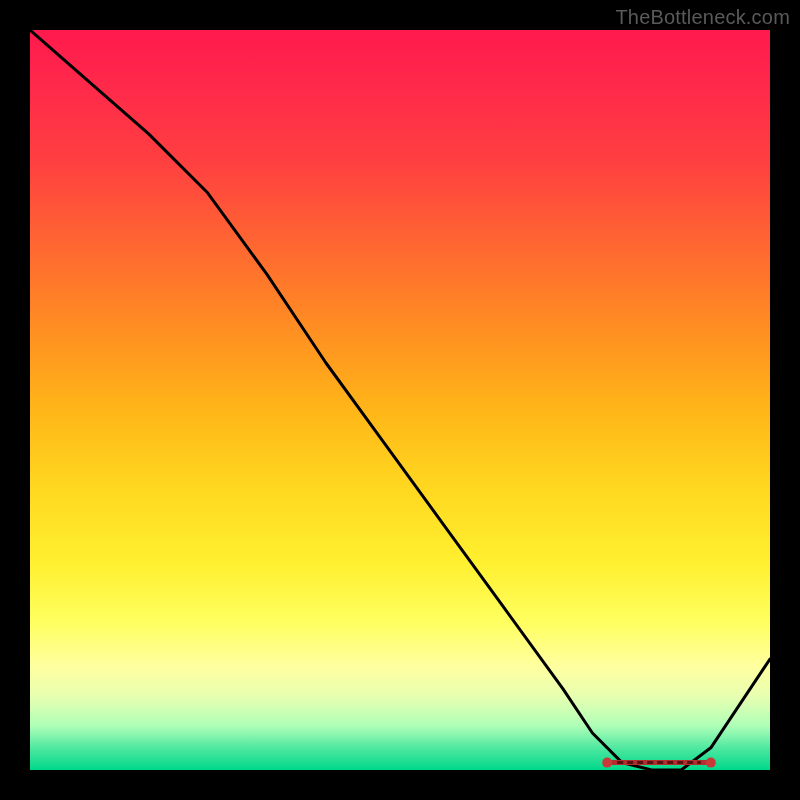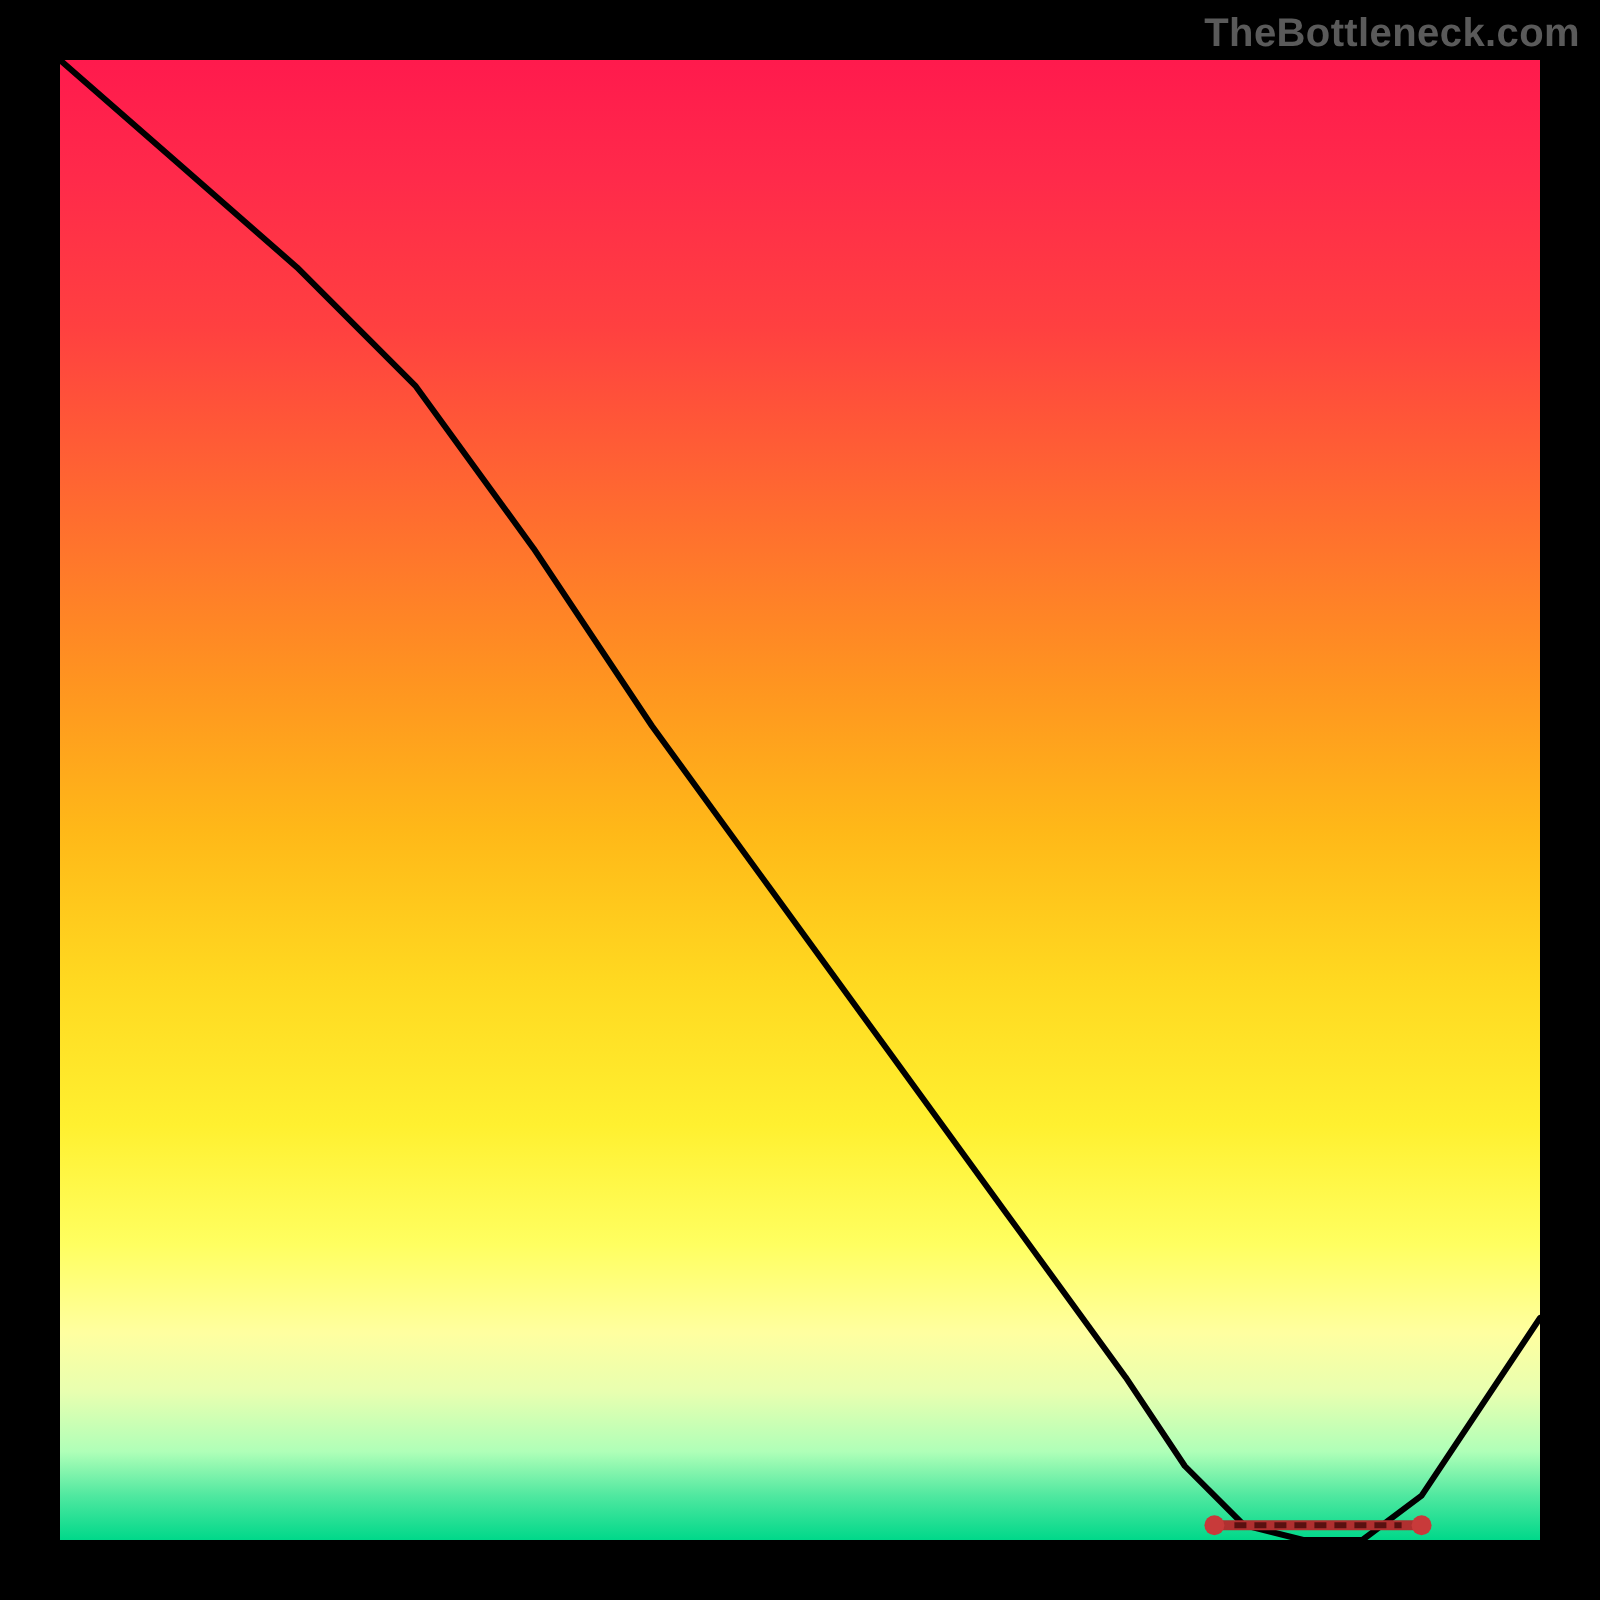--- a/index.html
+++ b/index.html
@@ -42,21 +42,21 @@
       #00d88a 100%
     );
   }
   .attribution {
     position: absolute;
     top: 6px;
     right: 10px;
     color: #5a5a5a;
     font-size: 20px;
     letter-spacing: 0.2px;
-    font-weight: 700;
+    font-weight: 400;
   }
   svg.overlay {
     position: absolute;
     left: 0;
     top: 0;
     width: 740px;
     height: 740px;
     display: block;
   }
 </style>

